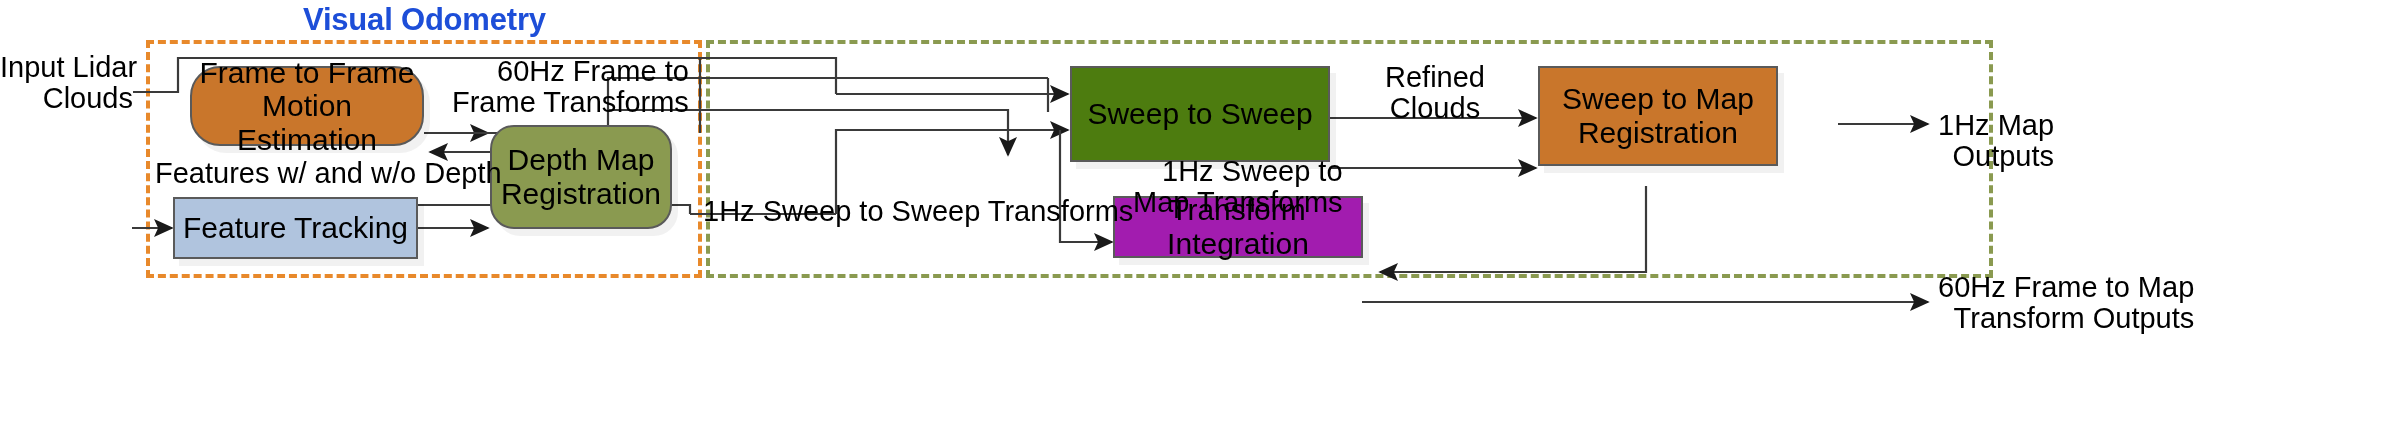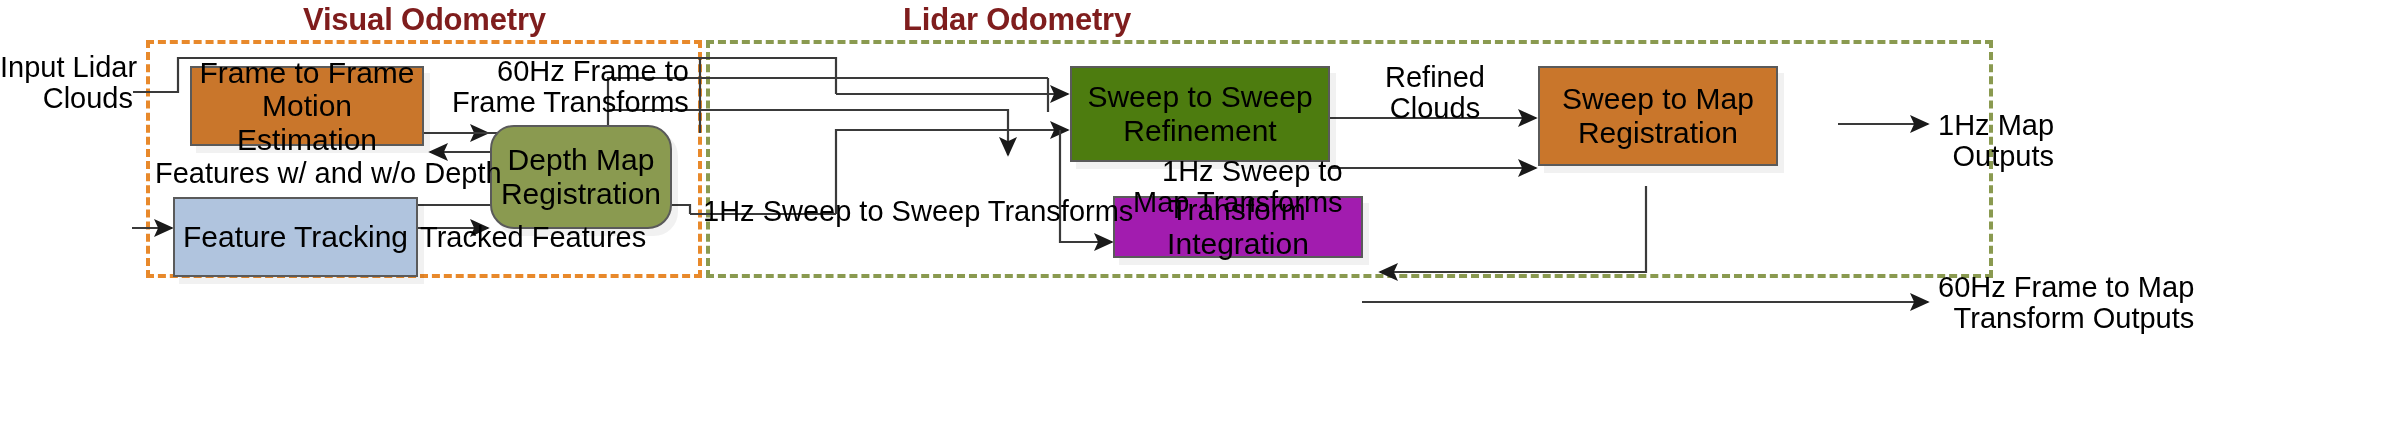--- a/index.html
+++ b/index.html
@@ -19,21 +19,21 @@
     position: absolute;
     left: 0; top: 0;
     width: 2390px;
     height: 434px;
     pointer-events: none;
   }
   .grp-title {
     position: absolute;
     font-weight: bold;
     font-size: 31px;
-    color: #7f1d1d;
+    color: #1d4ed8;
     white-space: nowrap;
     letter-spacing: -0.2px;
   }
   .grp-box {
     position: absolute;
     box-sizing: border-box;
     background: transparent;
   }
   .node {
     position: absolute;
@@ -63,21 +63,20 @@
 </style>
 </head>
 <body>
 
 <div id="canvas">
 
   <div class="grp-box" style="left:146px; top:40px; width:556px; height:238px; border:4px dashed #E8892B;"></div>
   <div class="grp-box" style="left:706px; top:40px; width:1287px; height:238px; border:4px dashed #8A9A50;"></div>
 
   <div class="grp-title" style="left:303px; top:2px;">Visual Odometry</div>
-  <div class="grp-title" style="left:903px; top:2px;">Lidar Odometry</div>
 
   <svg class="layer" viewBox="0 0 2390 434">
     <defs>
       <marker id="ah" markerWidth="9" markerHeight="9" refX="8.2" refY="4.5" orient="auto" markerUnits="strokeWidth">
         <path d="M0,0.4 L9,4.5 L0,8.6 L1.9,4.5 Z" fill="#1a1a1a"></path>
       </marker>
     </defs>
     <g stroke="#3a3a3a" stroke-width="2.2" fill="none">
 
       <path d="M133,92 L178,92 L178,58 L700,58 L700,100"></path>
@@ -110,44 +109,43 @@
       <path d="M1838,124 L1928,124" marker-end="url(#ah)"></path>
 
       <path d="M1646,186 L1646,272 L1380,272" marker-end="url(#ah)"></path>
 
       <path d="M1362,302 L1928,302" marker-end="url(#ah)"></path>
 
       <path d="M1060,130 L1060,242 L1112,242" marker-end="url(#ah)"></path>
     </g>
   </svg>
 
-  <div class="node" style="left:190px; top:66px; width:234px; height:80px; background:#C9762B;">
+  <div class="node" style="left:190px; top:66px; width:234px; height:80px; background:#C9762B;border-radius:30px;">
     <div>
       <span>Frame to Frame</span>
       <span>Motion Estimation</span>
     </div>
   </div>
 
   <div class="node" style="left:490px; top:125px; width:182px; height:104px; background:#8A9A50;border-radius:24px;">
     <div>
       <span>Depth Map</span>
       <span>Registration</span>
     </div>
   </div>
 
-  <div class="node" style="left:173px; top:197px; width:245px; height:80px; background:#B0C4DE;">
+  <div class="node" style="left:173px; top:197px; width:245px; height:62px; background:#B0C4DE;">
     <div>
       <span>Feature Tracking</span>
     </div>
   </div>
 
   <div class="node" style="left:1070px; top:66px; width:260px; height:96px; background:#4d7c0f;text-align:center;">
     <div>
       <span>Sweep to Sweep</span>
-      <span>Refinement</span>
     </div>
   </div>
 
   <div class="node" style="left:1538px; top:66px; width:240px; height:100px; background:#C9762B;">
     <div>
       <span>Sweep to Map</span>
       <span>Registration</span>
     </div>
   </div>
 
@@ -163,21 +161,20 @@
   </div>
 
 
   <div class="lbl" style="left:452px; top:56px;">
     <div>60Hz Frame to</div>
     <div>Frame Transforms</div>
   </div>
 
   <div class="lbl" style="left:155px; top:158px;">Features w/ and w/o Depth</div>
 
-  <div class="lbl" style="left:420px; top:222px;">Tracked Features</div>
 
   <div class="lbl" style="left:703px; top:148px;margin-top:48px;">1Hz Sweep to Sweep Transforms</div>
 
   <div class="lbl ctr" style="left:1340px; top:62px; width:190px; text-align:center;">
     <div>Refined</div>
     <div>Clouds</div>
   </div>
 
   <div class="lbl" style="left:1106px; top:156px;">
     <div style="padding-left:56px;">1Hz Sweep to</div>

